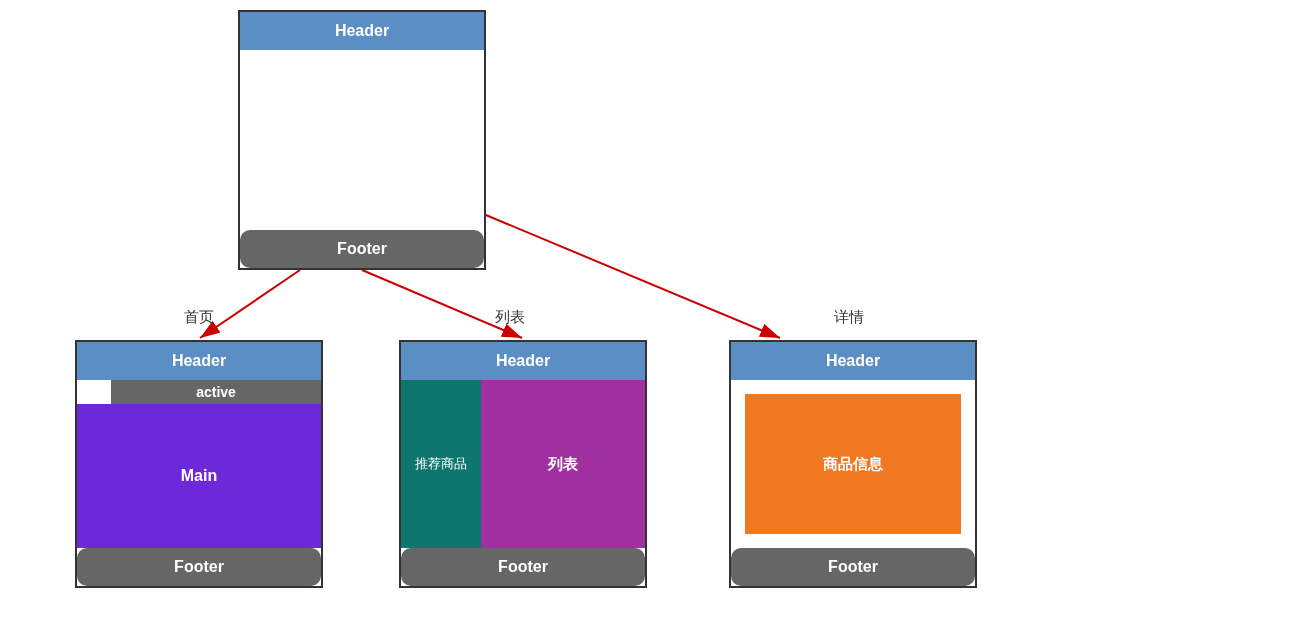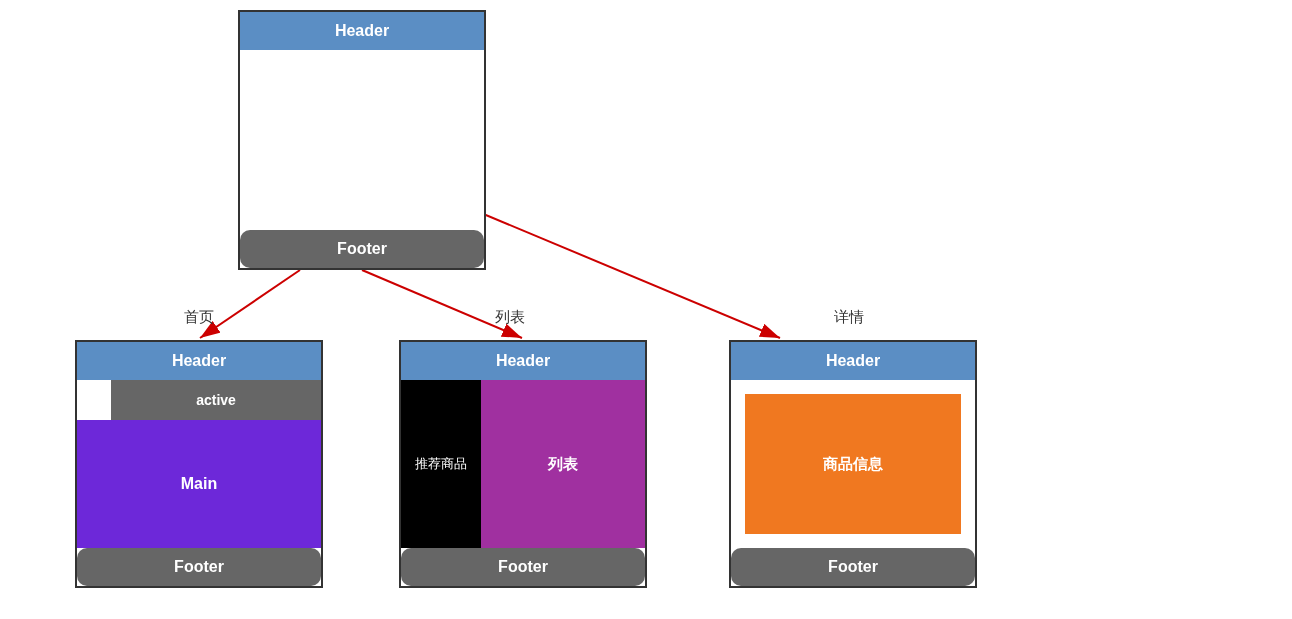--- a/index.html
+++ b/index.html
@@ -87,21 +87,21 @@
       font-size: 15px;
       color: #333;
     }
 
     
     .home-active {
       background: #666;
       color: #fff;
       font-weight: bold;
       text-align: center;
-      padding: 12px 0;
+      padding: 4px 0;
       font-size: 14px;
       margin-left: 34px;
     }
 
     .home-main {
       background: #6d28d9;
       color: #fff;
       font-weight: bold;
       text-align: center;
       display: flex;
@@ -111,21 +111,21 @@
       flex: 1;
     }
 
     
     .list-body {
       display: flex;
       flex: 1;
     }
 
     .list-left {
-      background: #000000;
+      background: #0f766e;
       color: #fff;
       font-size: 13px;
       display: flex;
       align-items: center;
       justify-content: center;
       width: 80px;
       flex-shrink: 0;
     }
 
     .list-right {

